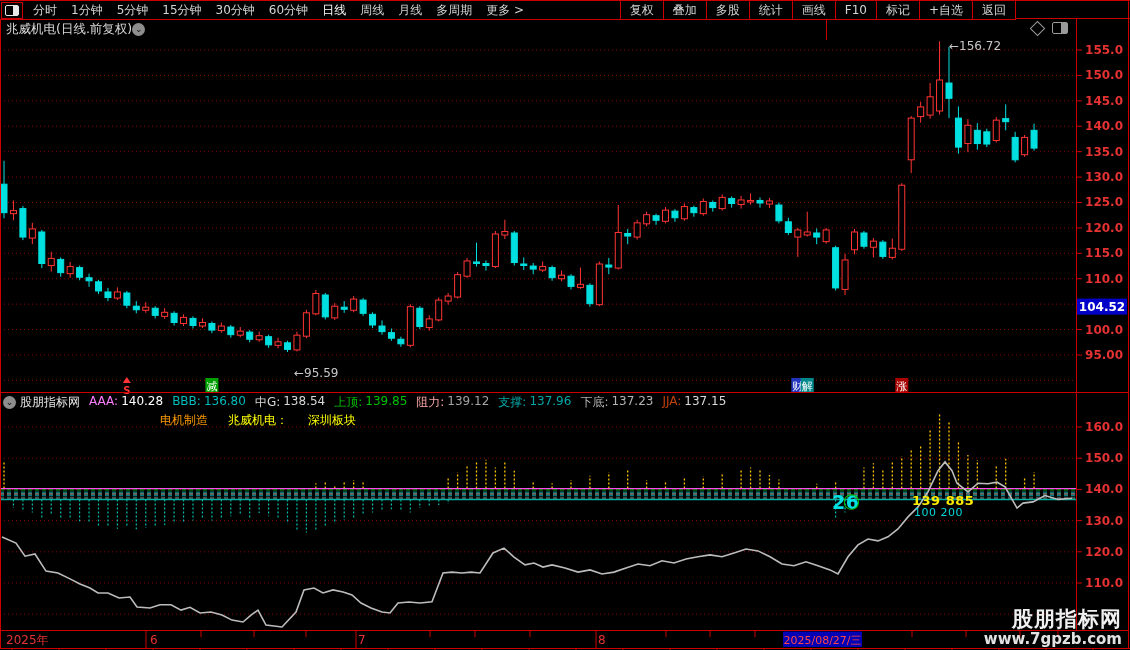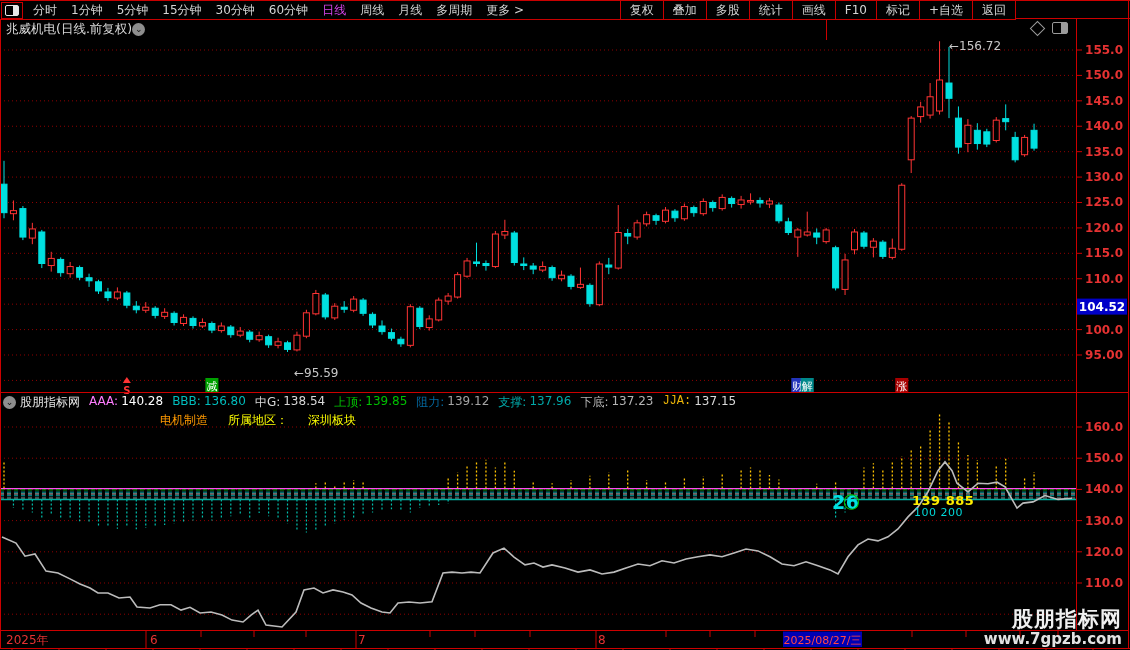--- a/index.html
+++ b/index.html
@@ -9,21 +9,21 @@
   
   .menubar{position:absolute;left:0;top:0;width:1016px;height:18px;z-index:3;
     border-top:1px solid #c80000;border-bottom:1px solid #c80000;background:#000;
     display:flex;align-items:stretch;}
   .pane-icon-box{position:absolute;left:1px;top:1px;width:20px;height:15px;
     border:1px solid #c80000;display:flex;align-items:center;justify-content:center;}
   .split-sq{width:12px;height:9px;border:1px solid #e8e8e8;border-radius:2px;position:relative;}
   .split-sq::after{content:"";position:absolute;right:0;top:0;width:5px;height:100%;background:#e8e8e8;}
   .menu-left{display:flex;margin-left:26px;align-items:center;}
   .menu-item{color:#d4d4d4;font-size:12px;line-height:16px;padding:0 7px;white-space:nowrap;cursor:default;}
-  .menu-item.active{color:#d946ef;}
+  .menu-item.active{color:#ffffff;}
   .menu-right{margin-left:auto;display:flex;align-items:stretch;border-right:1px solid #c80000;}
   .menu-right .menu-item{border-left:1px solid #c80000;display:flex;align-items:center;padding:0 9px;}
   
   .title-row{position:absolute;left:6px;top:21px;z-index:3;display:flex;align-items:center;gap:0;
     color:#dcdcdc;font-size:12.5px;}
   .circle-chevron{width:13px;height:13px;border-radius:50%;background:#8e8e8e;color:#111;
     font-size:9px;line-height:13px;text-align:center;display:inline-block;}
   .corner-icons{position:absolute;top:22px;left:1032px;z-index:3;display:flex;align-items:center;gap:9px;}
   .diamond{width:9px;height:9px;border:1px solid #9a9a9a;transform:rotate(45deg);}
   .split-sq.gray{border-color:#9a9a9a;width:14px;height:10px;}
@@ -562,40 +562,40 @@
         </span>
         <span class="ind-field">
           <span style="color: rgb(216, 216, 216);">中G:</span>
           <span style="color: rgb(216, 216, 216);">138.54</span>
         </span>
         <span class="ind-field">
           <span style="color: rgb(0, 192, 0);">上顶:</span>
           <span style="color: rgb(0, 192, 0);">139.85</span>
         </span>
         <span class="ind-field">
-          <span style="color: #0369a1;">阻力:</span>
+          <span style="color: #fca5a5;">阻力:</span>
           <span style="color: #a3a3a3;">139.12</span>
         </span>
         <span class="ind-field">
           <span style="color: rgb(0, 168, 168);">支撑:</span>
           <span style="color: rgb(0, 168, 168);">137.96</span>
         </span>
         <span class="ind-field">
           <span style="color: rgb(180, 180, 180);">下底:</span>
           <span style="color: rgb(180, 180, 180);">137.23</span>
         </span>
         <span class="ind-field">
-          <span style="color: #eab308; font-family: Liberation Mono, monospace;">JJA:</span>
+          <span style="color: #c2410c;">JJA:</span>
           <span style="color: rgb(216, 216, 216);">137.15</span>
         </span>
       </span>
   </div>
   <div class="ind-row2" id="sector-row">
       <span style="color: rgb(255, 153, 0);">电机制造</span>
-      <span style="color: rgb(255, 255, 0);">所属地区：</span>
+      <span style="color: rgb(255, 255, 0);">兆威机电：</span>
       <span style="color: rgb(255, 255, 0);">深圳板块</span>
     </div>
 
   <div class="watermark">
     <div class="wm1">股朋指标网</div>
     <div class="wm2">www.7gpzb.com</div>
   </div>
 </div>
 
 </body></html>

